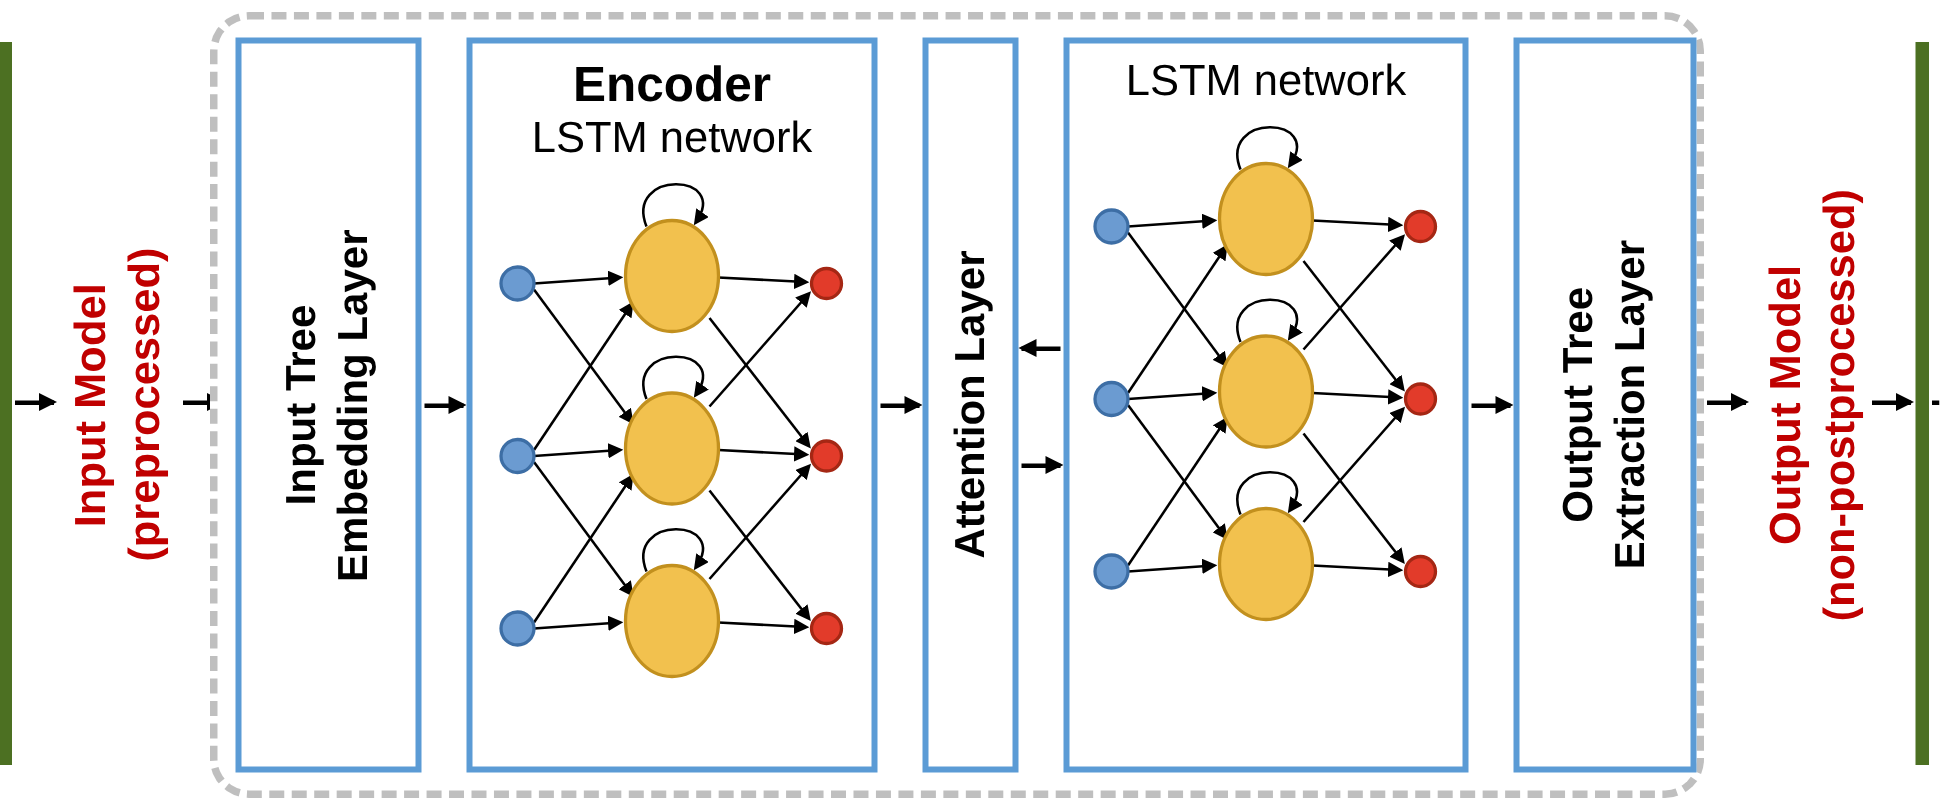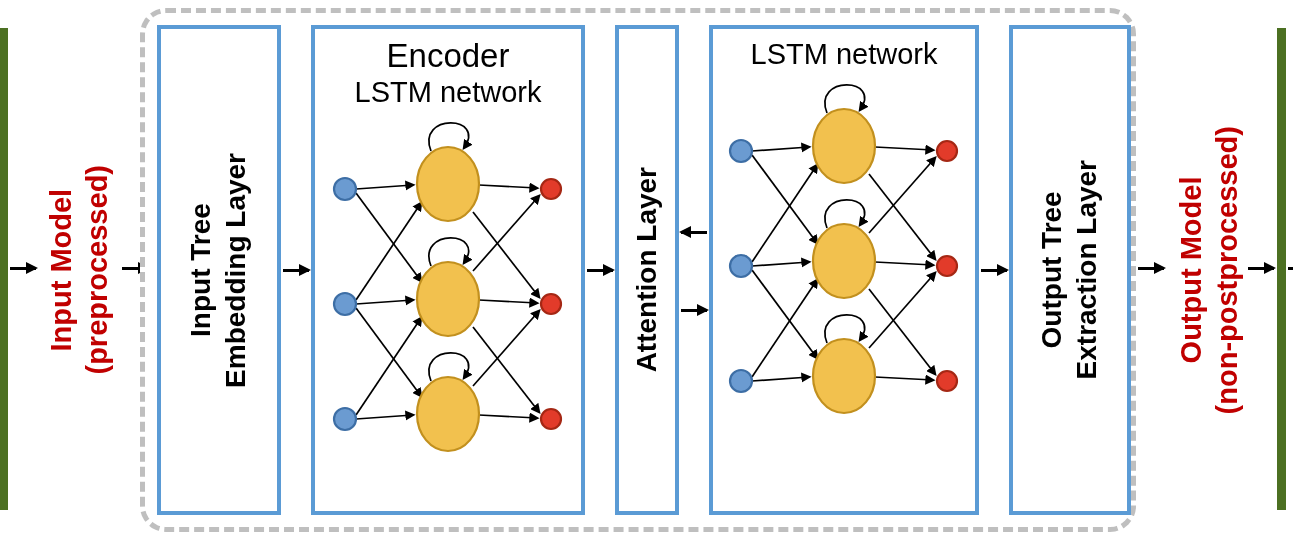--- a/index.html
+++ b/index.html
@@ -16,21 +16,21 @@
            font-weight:bold; font-size:28px; line-height:1.24; color:#000; white-space:nowrap; }
   .vtext.red { color:var(--red-text,#C00000); font-size:29px; }
 
   .dashed-box { position:absolute; left:140px; top:8px; width:996px; height:524px;
                 border:5px dashed var(--dashed-border,#BFBFBF); border-radius:26px; background:#fff; }
 
   .bluebox { position:absolute; top:12px; height:490px; background:#fff;
              border:4px solid var(--box-border-blue,#5B9BD5);
              display:flex; align-items:center; justify-content:center; }
   .netbox  { flex-direction:column; justify-content:flex-start; padding-top:8px; }
-  .net-title { font-weight:normal; font-size:33px; color:#000; text-align:center; }
+  .net-title { font-weight:bold; font-size:33px; color:#000; text-align:center; }
   .net-sub   { font-size:29px; color:#000; text-align:center; margin-top:1px; }
   svg.net    { margin-top:5px; display:block; }
 
   .arrow { position:absolute; height:3px; background:var(--arrow,#000); }
   .arrow::after { content:""; position:absolute; right:-2px; top:-5px; width:0; height:0;
                   border-left:12px solid var(--arrow,#000);
                   border-top:6.5px solid transparent; border-bottom:6.5px solid transparent; }
   .arrow.arrow-left::after { display:none; }
   .arrow.arrow-left::before { content:""; position:absolute; left:-2px; top:-5px; width:0; height:0;
                   border-right:12px solid var(--arrow,#000);

